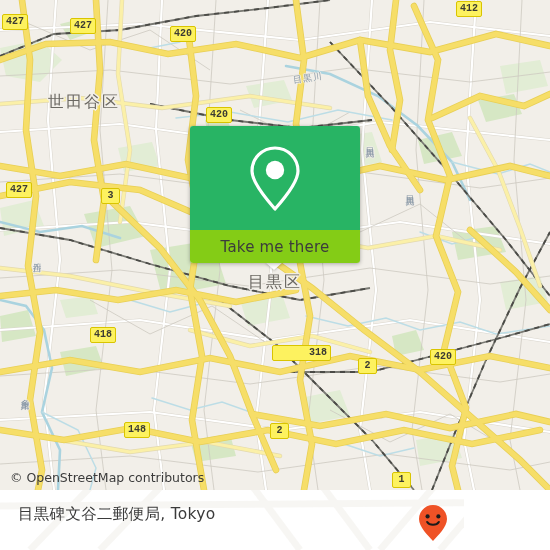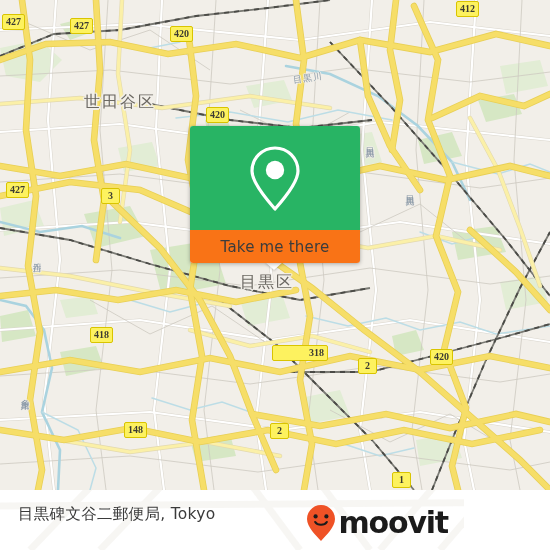--- a/index.html
+++ b/index.html
@@ -59,21 +59,21 @@
     text-orientation: upright;
   }
 
   
   .shield {
     position: absolute;
     background: #fdf25f;
     border: 1.5px solid #d9c400;
     border-radius: 2px;
     color: #3b3b33;
-    font-family: Liberation Serif, serif;
+    font-family: Liberation Mono, monospace;
     font-size: 10px;
     font-weight: bold;
     line-height: 13px;
     height: 14px;
     min-width: 11px;
     padding: 0 3px;
     text-align: center;
     box-sizing: content-box;
   }
 
@@ -94,21 +94,21 @@
     height: 104px;
     background: #28b464;
     display: flex;
     align-items: center;
     justify-content: center;
     box-sizing: border-box;
   }
   #card-footer {
     width: 100%;
     height: 33px;
-    background: #f97316;
+    background: #84cc16;
     display: flex;
     align-items: center;
     justify-content: center;
   }
   #card-footer span {
     font-family: "DejaVu Sans", sans-serif;
     font-size: 15px;
     color: #3c3c3c;
     letter-spacing: 0.2px;
   }
@@ -361,22 +361,22 @@
           <path d="M110 200 L160 248 L200 300 L230 356 L252 414 L276 470"></path>
           <path d="M470 230 L516 272 L550 310"></path>
           <path d="M252 414 L320 426 L386 414 L450 428 L516 414 L550 422"></path>
           <path d="M0 296 L56 290 L118 300 L176 290 L236 302 L296 290"></path>
           <path d="M432 118 L480 96 L524 106 L550 94"></path>
           <path d="M360 40 L368 96 L390 146 L420 190"></path>
         </g>
       </g>
     </svg>
 
-    <div class="map-label district-label" style="left:48px; top:92px;margin-left:36px;">世田谷区</div>
-    <div class="map-label district-label" style="left:240px; top:272px;">目黒区</div>
+    <div class="map-label district-label" style="left:48px; top:92px;">世田谷区</div>
+    <div class="map-label district-label" style="left:248px; top:272px;">目黒区</div>
 
     <div class="map-label river-label" style="left:293px; top:72px; transform:rotate(-8deg);">目黒川</div>
     <div class="map-label river-label vert" style="left:363px; top:140px;">目黒川</div>
     <div class="map-label river-label vert" style="left:403px; top:188px;">目黒川</div>
     <div class="map-label river-label vert" style="left:18px; top:392px;">多摩川</div>
     <div class="map-label river-label vert" style="left:30px; top:255px;">呑川</div>
 
     <div class="shield" style="left:2px;   top:14px;">427</div>
     <div class="shield" style="left:70px;  top:18px;">427</div>
     <div class="shield" style="left:170px; top:26px;">420</div>
@@ -398,20 +398,21 @@
         <svg width="52" height="68" viewBox="0 0 52 68">
           <path d="M26 4 C13.3 4 3 14.3 3 27 C3 37.5 18 56 26 65 C34 56 49 37.5 49 27 C49 14.3 38.7 4 26 4 Z" fill="none" stroke="#ffffff" stroke-width="3.2" stroke-linejoin="round"></path>
           <circle cx="26" cy="26" r="9.2" fill="#ffffff"></circle>
         </svg>
       </div>
       <div id="card-footer">
         <span>Take me there</span>
       </div>
     </div>
 
+    <div id="osm-attrib">© OpenStreetMap contributors</div>
   </div>
 
   <div id="footer-bar">
     <svg id="footer-watermark" viewBox="0 0 550 94">
       <g fill="none" stroke="#f0eee9" stroke-width="7">
         <path d="M30 94 L120 0"></path>
         <path d="M100 94 L190 0"></path>
         <path d="M230 0 L300 94"></path>
         <path d="M300 0 L370 94"></path>
         <path d="M380 94 L460 0"></path>
@@ -420,17 +421,16 @@
       </g>
     </svg>
     <div id="footer-title">目黒碑文谷二郵便局, Tokyo</div>
     <div id="brand">
       <svg width="30" height="38" viewBox="0 0 30 38">
         <path d="M15 1 C7.3 1 1 7.3 1 15 C1 23 10 31.5 15 37 C20 31.5 29 23 29 15 C29 7.3 22.7 1 15 1 Z" fill="#ef5226"></path>
         <circle cx="9.6" cy="12.4" r="2.1" fill="#1b1b1b"></circle>
         <circle cx="20.4" cy="12.4" r="2.1" fill="#1b1b1b"></circle>
         <path d="M9.2 18 C11.4 21.6 18.6 21.6 20.8 18" fill="none" stroke="#1b1b1b" stroke-width="2.1" stroke-linecap="round"></path>
       </svg>
-      <span id="brand-name">moovit</span>
     </div>
   </div>
 
 </div>
 
 </body></html>

